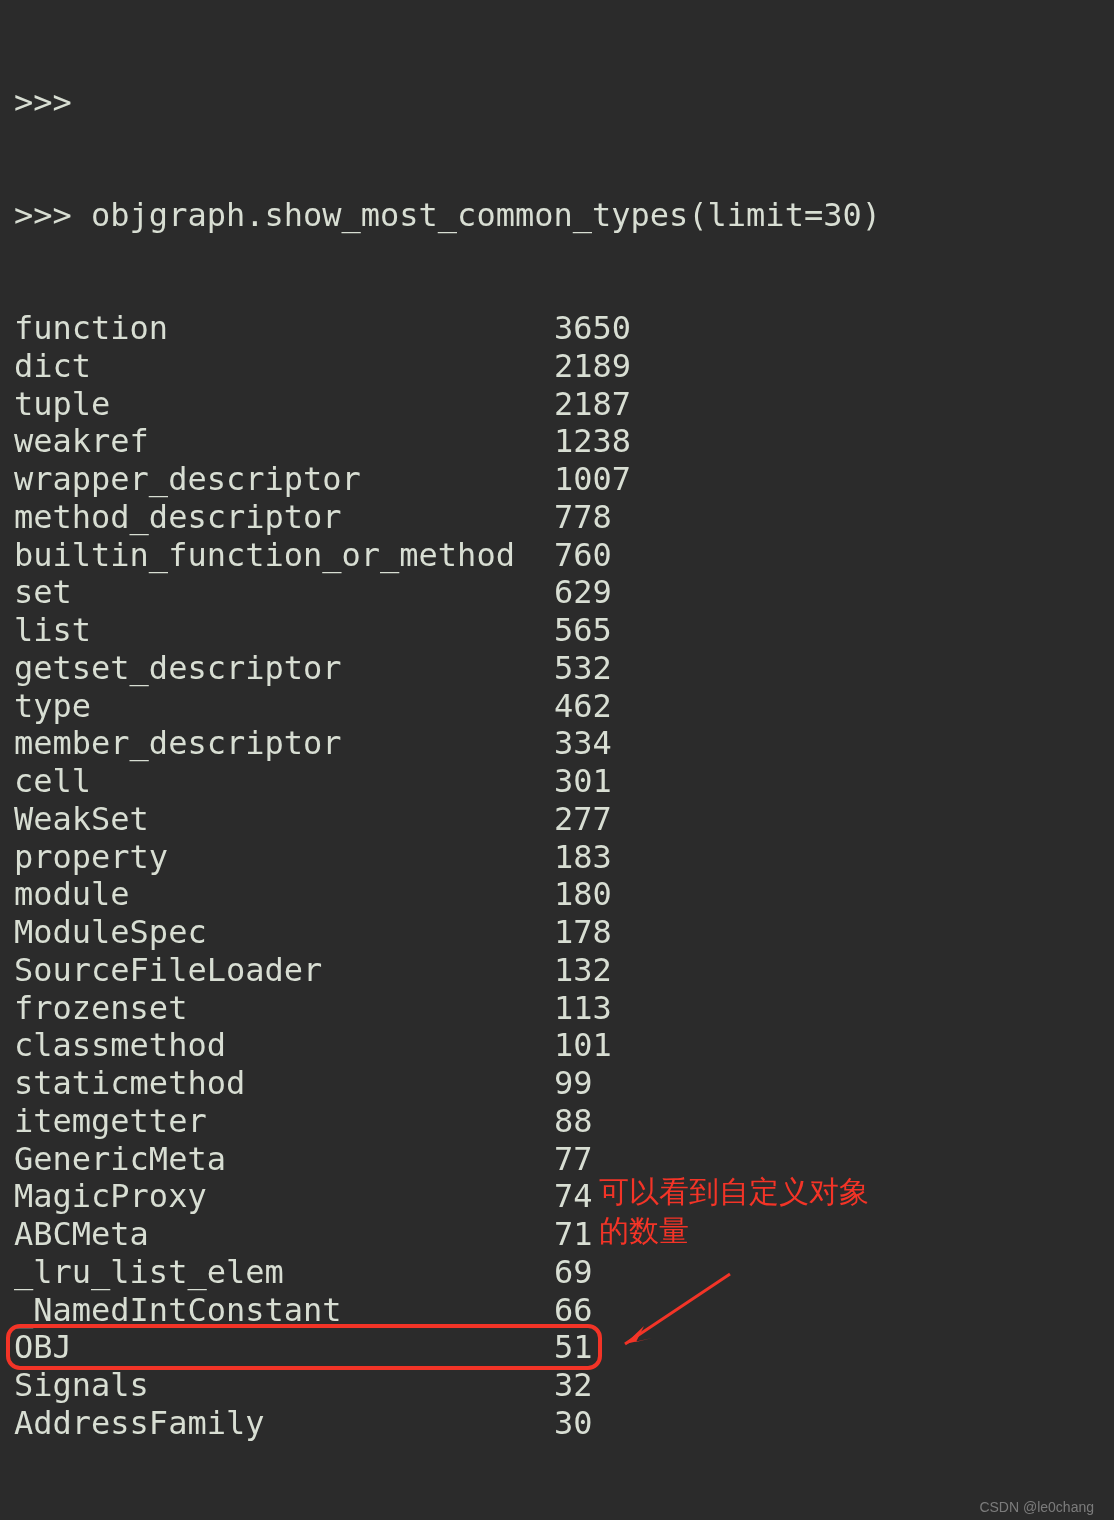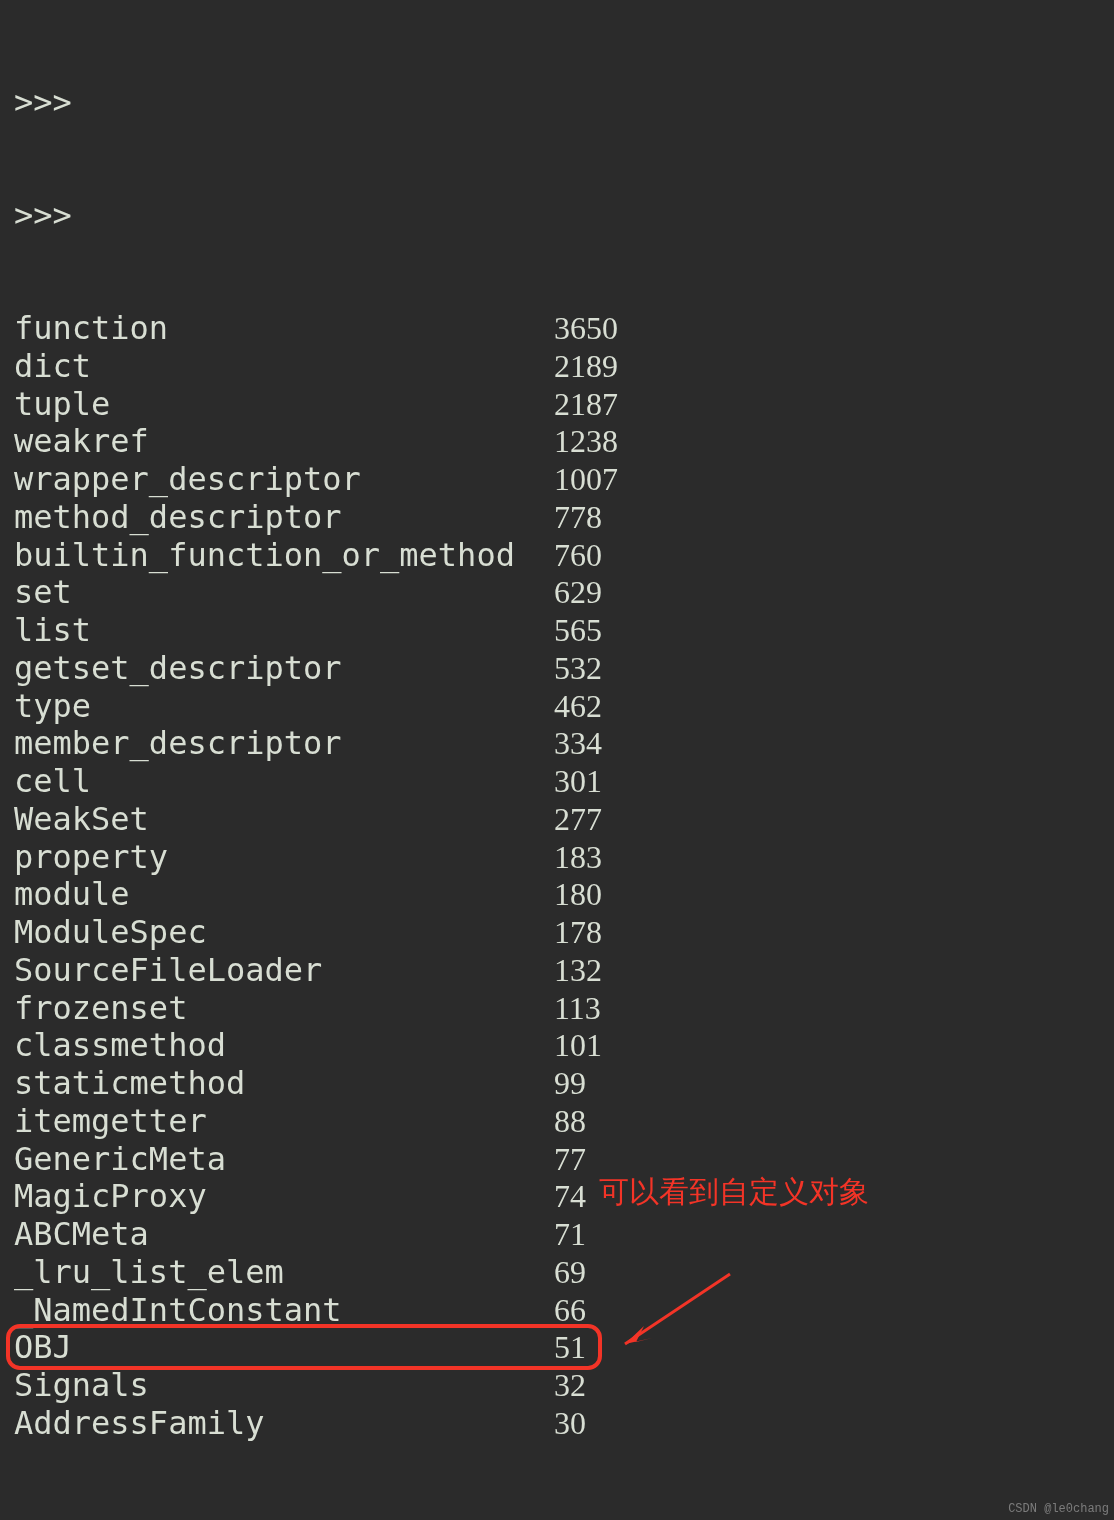--- a/index.html
+++ b/index.html
@@ -24,21 +24,20 @@
   }
   .row {
     display: flex;
   }
   .name {
     width: 540px;
     display: inline-block;
   }
   .count {
     display: inline-block;
-    font-family: Liberation Serif, serif;
   }
   .highlight-box {
     position: absolute;
     border: 4px solid #f33427;
     border-radius: 14px;
     pointer-events: none;
   }
   .annotation {
     position: absolute;
     color: #f33427;
@@ -46,40 +45,41 @@
     font-size: 30px;
     line-height: 1.3;
   }
   .arrow {
     position: absolute;
     pointer-events: none;
   }
   .watermark {
     position: absolute;
     bottom: 4px;
-    right: 5px;
-    font-family: Liberation Mono, monospace;
-    font-size: 12px;
+    right: 20px;
+    font-family: Liberation Sans, sans-serif;
+    font-size: 14px;
     color: #8a8a8a;
     opacity: 0.85;
   }
 </style>
 </head>
 <body>
 
 <div class="terminal">
   <div class="row"><span>&gt;&gt;&gt; </span></div>
-  <div class="row"><span>&gt;&gt;&gt; </span></div>
+  <div class="row"><span>&gt;&gt;&gt; </span><span>objgraph.show_most_common_types(limit=30)</span></div>
   <div id="rows-container"><div class="row"><span class="name">function</span><span class="count">3650</span></div><div class="row"><span class="name">dict</span><span class="count">2189</span></div><div class="row"><span class="name">tuple</span><span class="count">2187</span></div><div class="row"><span class="name">weakref</span><span class="count">1238</span></div><div class="row"><span class="name">wrapper_descriptor</span><span class="count">1007</span></div><div class="row"><span class="name">method_descriptor</span><span class="count">778</span></div><div class="row"><span class="name">builtin_function_or_method</span><span class="count">760</span></div><div class="row"><span class="name">set</span><span class="count">629</span></div><div class="row"><span class="name">list</span><span class="count">565</span></div><div class="row"><span class="name">getset_descriptor</span><span class="count">532</span></div><div class="row"><span class="name">type</span><span class="count">462</span></div><div class="row"><span class="name">member_descriptor</span><span class="count">334</span></div><div class="row"><span class="name">cell</span><span class="count">301</span></div><div class="row"><span class="name">WeakSet</span><span class="count">277</span></div><div class="row"><span class="name">property</span><span class="count">183</span></div><div class="row"><span class="name">module</span><span class="count">180</span></div><div class="row"><span class="name">ModuleSpec</span><span class="count">178</span></div><div class="row"><span class="name">SourceFileLoader</span><span class="count">132</span></div><div class="row"><span class="name">frozenset</span><span class="count">113</span></div><div class="row"><span class="name">classmethod</span><span class="count">101</span></div><div class="row"><span class="name">staticmethod</span><span class="count">99</span></div><div class="row"><span class="name">itemgetter</span><span class="count">88</span></div><div class="row"><span class="name">GenericMeta</span><span class="count">77</span></div><div class="row"><span class="name">MagicProxy</span><span class="count">74</span></div><div class="row"><span class="name">ABCMeta</span><span class="count">71</span></div><div class="row"><span class="name">_lru_list_elem</span><span class="count">69</span></div><div class="row"><span class="name">_NamedIntConstant</span><span class="count">66</span></div><div class="row"><span class="name">OBJ</span><span class="count">51</span></div><div class="row"><span class="name">Signals</span><span class="count">32</span></div><div class="row"><span class="name">AddressFamily</span><span class="count">30</span></div></div>
 </div>
 
 <div class="highlight-box" style="left:6px; top:1324px; width:596px; height:46px;"></div>
 
 <svg class="arrow" style="left:610px; top:1264px;" width="130" height="90">
   <line x1="120" y1="10" x2="15" y2="80" stroke="#f33427" stroke-width="3"></line>
   <polygon points="15,80 34,62 26,78 42,74" fill="#f33427"></polygon>
 </svg>
 
 <div class="annotation" style="left:599px; top:1172px;">
   <div>可以看到自定义对象</div>
+  <div>的数量</div>
 </div>
 
 <div class="watermark">CSDN @le0chang</div>
 
 </body></html>

